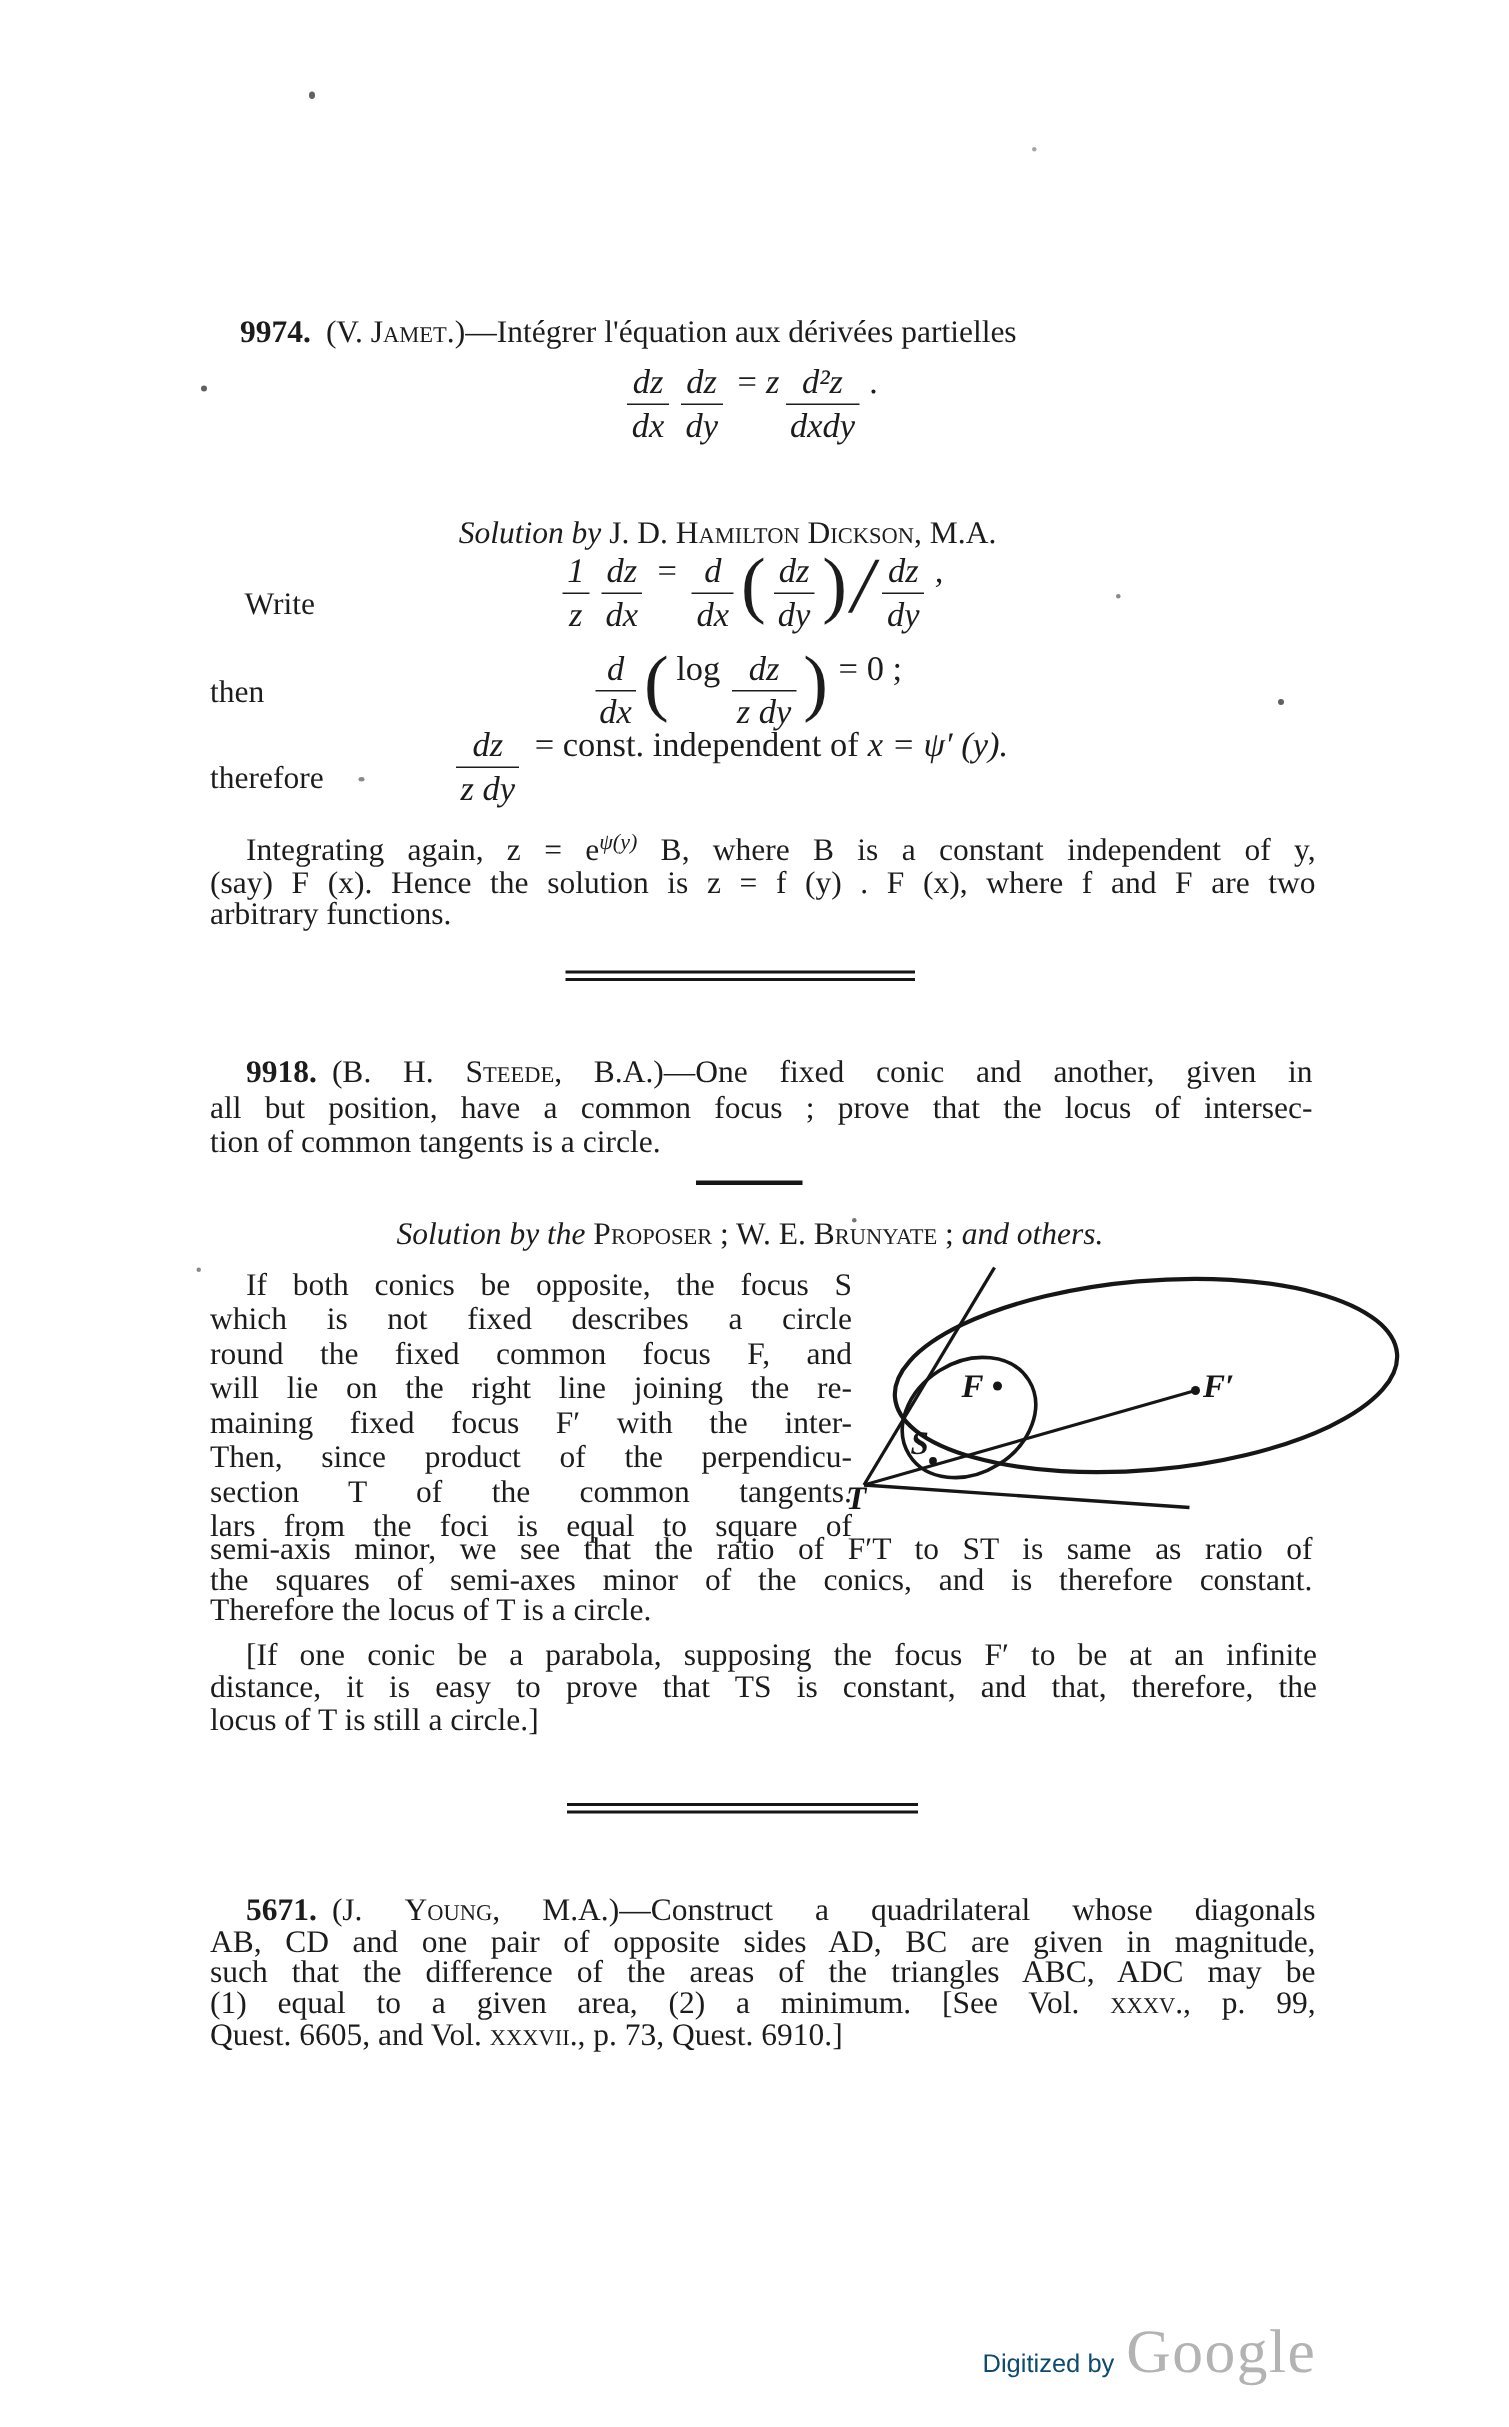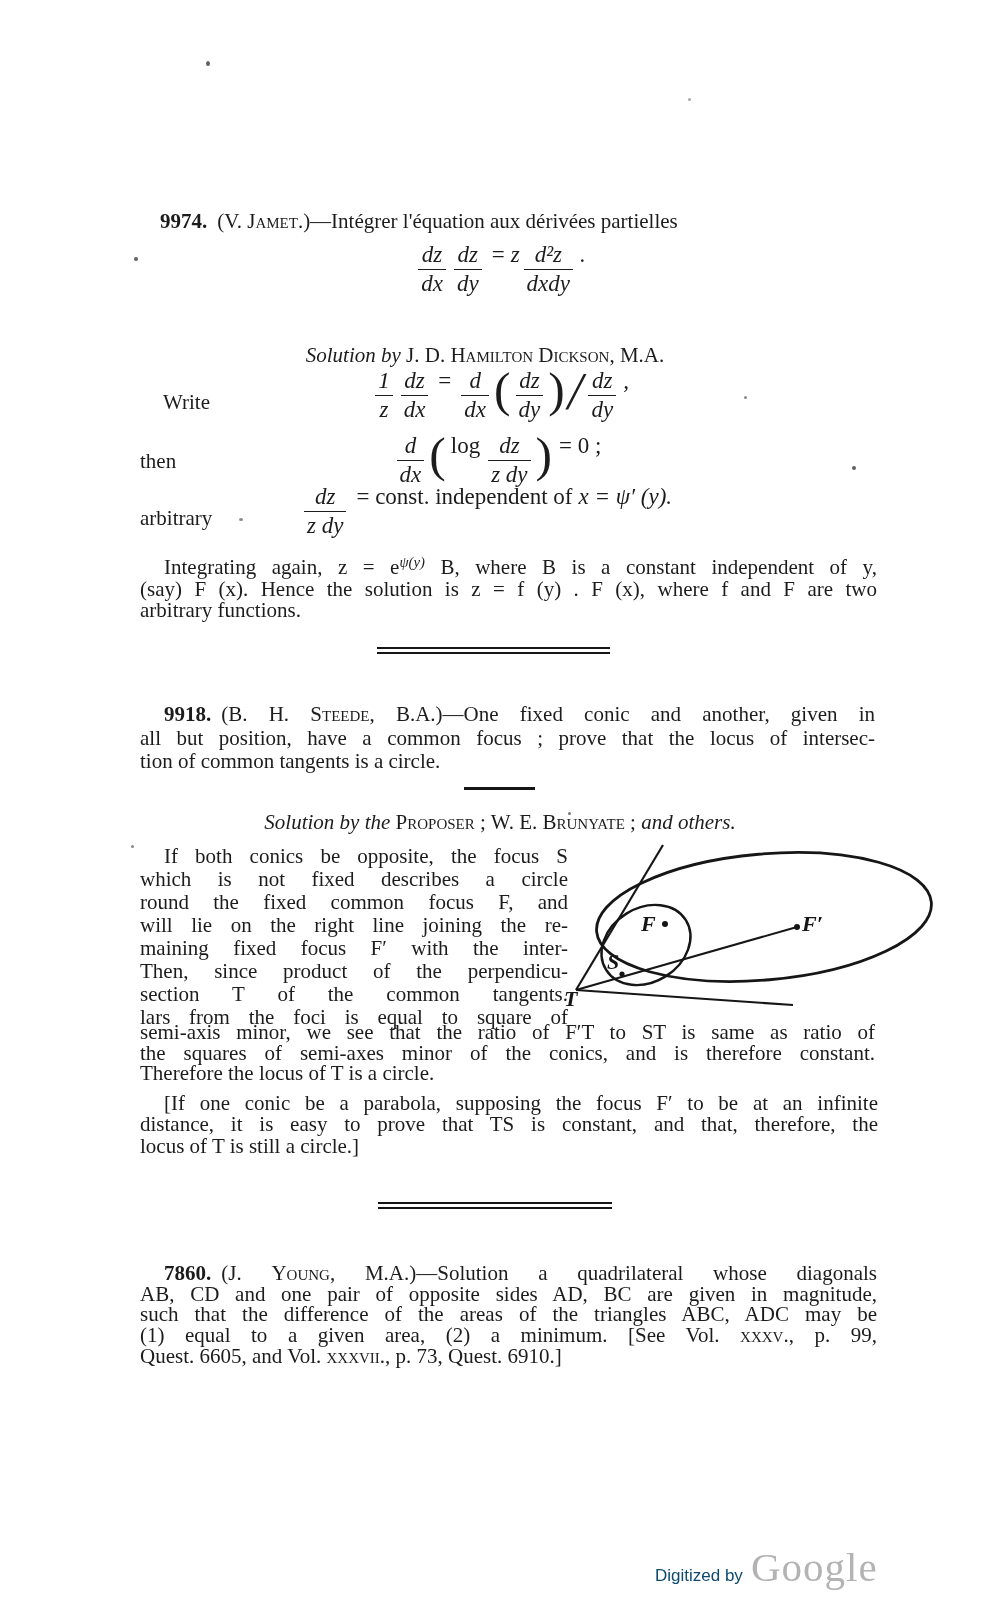--- a/index.html
+++ b/index.html
@@ -115,21 +115,21 @@
     <span class="bigp">(</span>
     <span class="rm">log</span>
     <span class="frac">
         <span class="fn">dz</span>
         <span class="fd">z dy</span>
       </span>
     <span class="bigp">)</span>
     <span class="rel">= 0 ;</span>
   </div>
 
-  <div class="abs eqlabel" style="top:506px;left:140px;">arbitrary</div>
+  <div class="abs eqlabel" style="top:506px;left:140px;">therefore</div>
   <div class="abs eqrow" style="top:484px;left:300px;width:560px;justify-content:flex-start;">
     <span class="frac">
         <span class="fn">dz</span>
         <span class="fd">z dy</span>
       </span>
     <span class="rel">= const. independent of</span>
     <span>x = ψ′ (y).</span>
   </div>
 
   <div class="abs lines" style="top:552px;left:140px;width:737px;line-height:21.5px;">
@@ -186,21 +186,21 @@
 
   <div class="abs lines" style="top:1093px;left:140px;width:738px;line-height:21.3px;">
       <div class="line j ind"><span>[If one conic be a parabola, supposing the focus F′ to be at an infinite</span></div>
       <div class="line j"><span>distance, it is easy to prove that TS is constant, and that, therefore, the</span></div>
       <div class="line"><span>locus of T is still a circle.]</span></div>
     </div>
 
   <div class="abs double-rule" style="top:1202px;left:378px;width:234px;"></div>
 
   <div class="abs lines" style="top:1263px;left:140px;width:737px;line-height:20.7px;">
-      <div class="line j ind"><span class="b">7860.</span><span>(J. </span><span class="sc">Young</span><span>, M.A.)—Solution a quadrilateral whose diagonals</span></div>
+      <div class="line j ind"><span class="b">5671.</span><span>(J. </span><span class="sc">Young</span><span>, M.A.)—Construct a quadrilateral whose diagonals</span></div>
       <div class="line j"><span>AB, CD and one pair of opposite sides AD, BC are given in magnitude,</span></div>
       <div class="line j"><span>such that the difference of the areas of the triangles ABC, ADC may be</span></div>
       <div class="line j"><span>(1) equal to a given area, (2) a minimum.   [See Vol. </span><span class="sc">xxxv</span><span>., p. 99,</span></div>
       <div class="line"><span>Quest. 6605, and Vol. </span><span class="sc">xxxvii</span><span>., p. 73, Quest. 6910.]</span></div>
     </div>
 
   <div class="abs watermark" style="top:1543px;left:655px;">
     <span class="wm-prefix">Digitized by</span>
     <span class="wm-logo">Google</span>
   </div>

